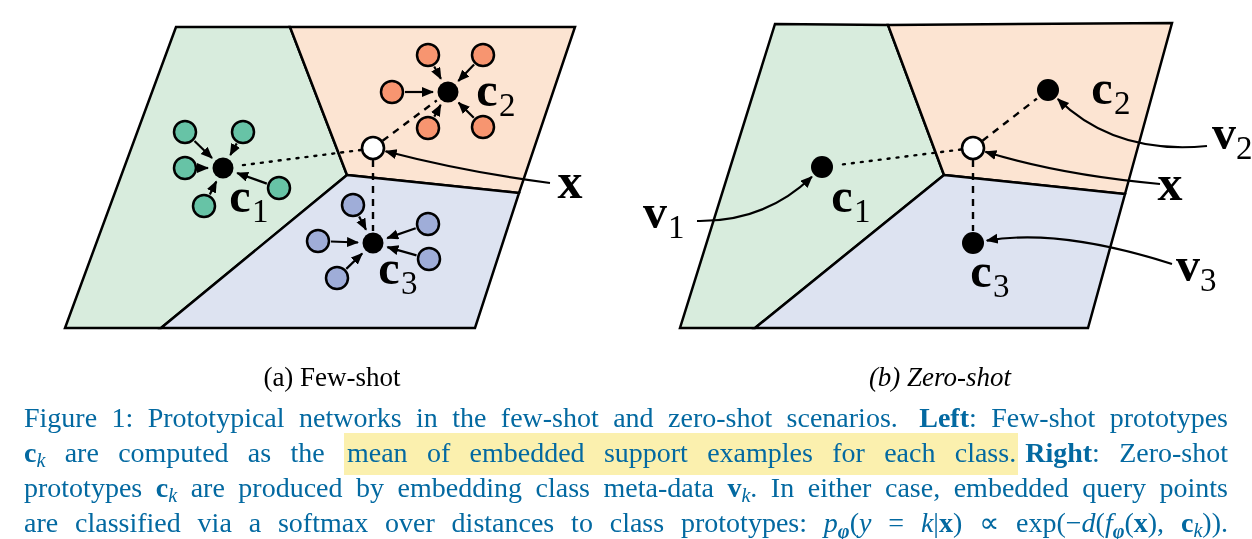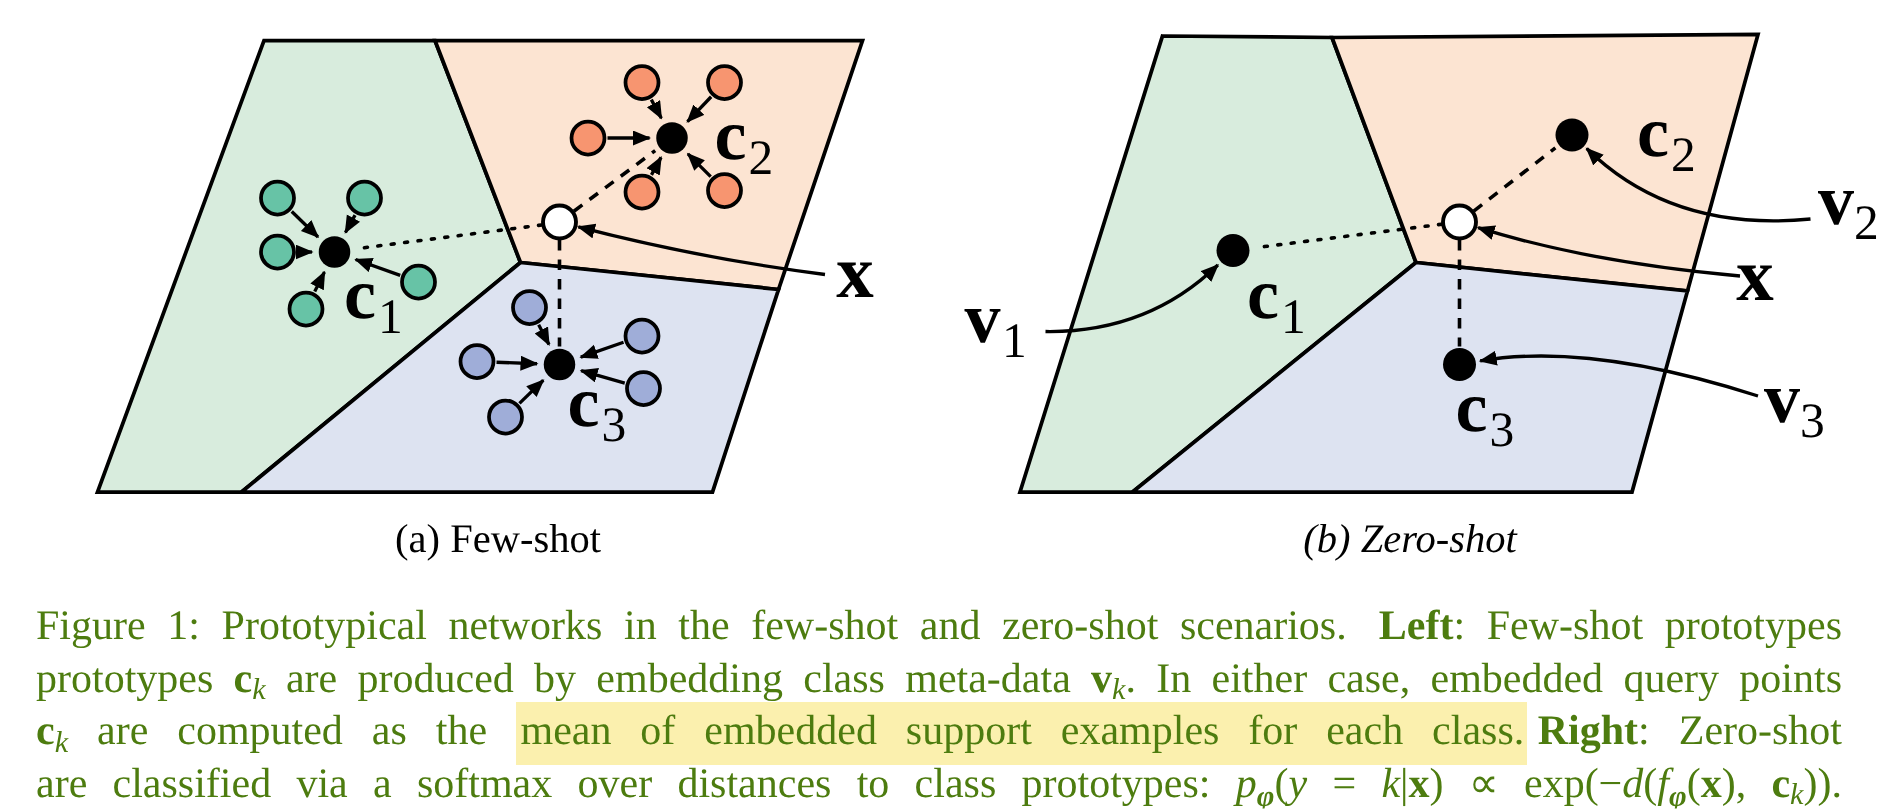--- a/index.html
+++ b/index.html
@@ -21,28 +21,28 @@
   .dot-blue{fill:var(--dot_blue);}
   .proto{fill:#000;}
   .query{fill:#fff;stroke:#000;stroke-width:2.6;}
   .arrow{stroke:#000;stroke-width:2.2;fill:none;}
   .dotline{stroke:#000;stroke-width:2.4;fill:none;stroke-dasharray:2 7;stroke-linecap:round;}
   .dashline{stroke:#000;stroke-width:2.4;fill:none;stroke-dasharray:7 6;}
   .lbl{font-family:"Liberation Serif",serif;font-weight:bold;font-size:48px;fill:#000;}
   .lbl-x{font-size:50px;}
   .lbl-sub{font-family:"Liberation Serif",serif;font-weight:normal;font-size:33px;fill:#000;}
   .subcap{
-    position:absolute;top:344px;width:300px;
+    position:absolute;top:362px;width:300px;
     text-align:center;font-size:27px;color:#000;
   }
   .subcap-a{left:182px;}
   .subcap-b{left:790px;font-style:italic;}
   .caption{
     position:absolute;left:24px;top:400px;width:1204px;
-    font-size:28px;color:#4d7c0f;overflow:hidden;font-family:Liberation Serif, serif;
+    font-size:28px;color:#0369a1;overflow:hidden;font-family:Liberation Serif, serif;
   }
   .cap-line{
     height:35px;line-height:35px;white-space:nowrap;
     text-align:justify;text-align-last:justify;
   }
   .b{font-weight:bold;}
   .dspace{margin-left:7px;}
   .hl{background:var(--highlight);padding:4px 2px 7px 3px;}
   .it{font-style:italic;}
   .mbf{font-weight:bold;}
@@ -150,16 +150,16 @@
     <text class="lbl" text-anchor="middle" x="1188" y="281">v</text>
     <text class="lbl-sub" x="1200" y="291">3</text>
   </g>
 </svg>
 
 <div class="subcap subcap-a">(a) Few-shot</div>
 <div class="subcap subcap-b">(b) Zero-shot</div>
 
 <div class="caption">
   <div class="cap-line"><span>Figure 1: Prototypical networks in the few-shot and zero-shot scenarios. </span><span class="b dspace">Left</span><span>: Few-shot prototypes</span></div>
+  <div class="cap-line"><span class="mbf">c</span><span class="msub">k</span><span> are computed as the </span><span class="hl">mean of embedded support examples for each class.</span><span class="b dspace">Right</span><span>: Zero-shot</span></div>
   <div class="cap-line"><span>prototypes </span><span class="mbf">c</span><span class="msub">k</span><span> are produced by embedding class meta-data </span><span class="mbf">v</span><span class="msub">k</span><span>. In either case, embedded query points</span></div>
-  <div class="cap-line"><span class="mbf">c</span><span class="msub">k</span><span> are computed as the </span><span class="hl">mean of embedded support examples for each class.</span><span class="b dspace">Right</span><span>: Zero-shot</span></div>
   <div class="cap-line"><span>are classified via a softmax over distances to class prototypes: </span><span class="it">p</span><span class="msubb">φ</span><span>(</span><span class="it">y</span><span> = </span><span class="it">k</span><span>|</span><span class="mbf">x</span><span>) ∝ exp(−</span><span class="it">d</span><span>(</span><span class="it">f</span><span class="msubb">φ</span><span>(</span><span class="mbf">x</span><span>)</span><span>, </span><span class="mbf">c</span><span class="msub">k</span><span>)).</span></div>
 </div>
 
 </body></html>

